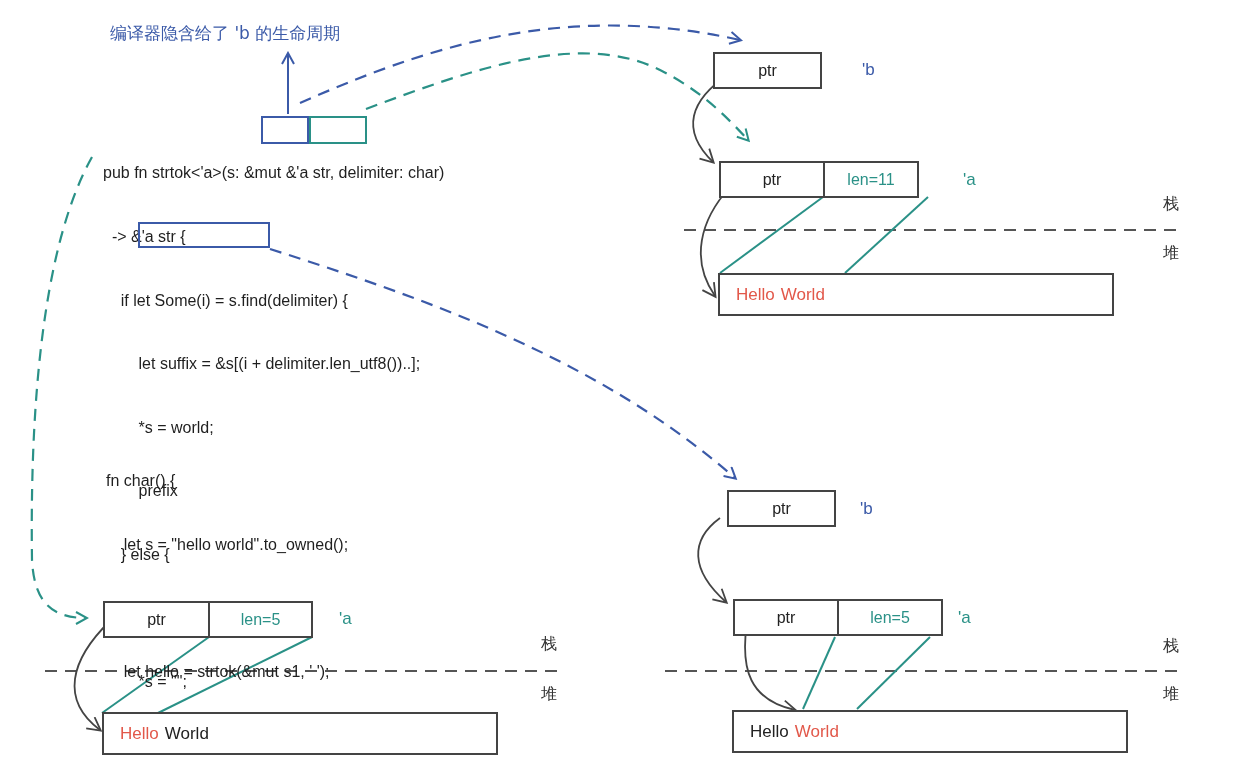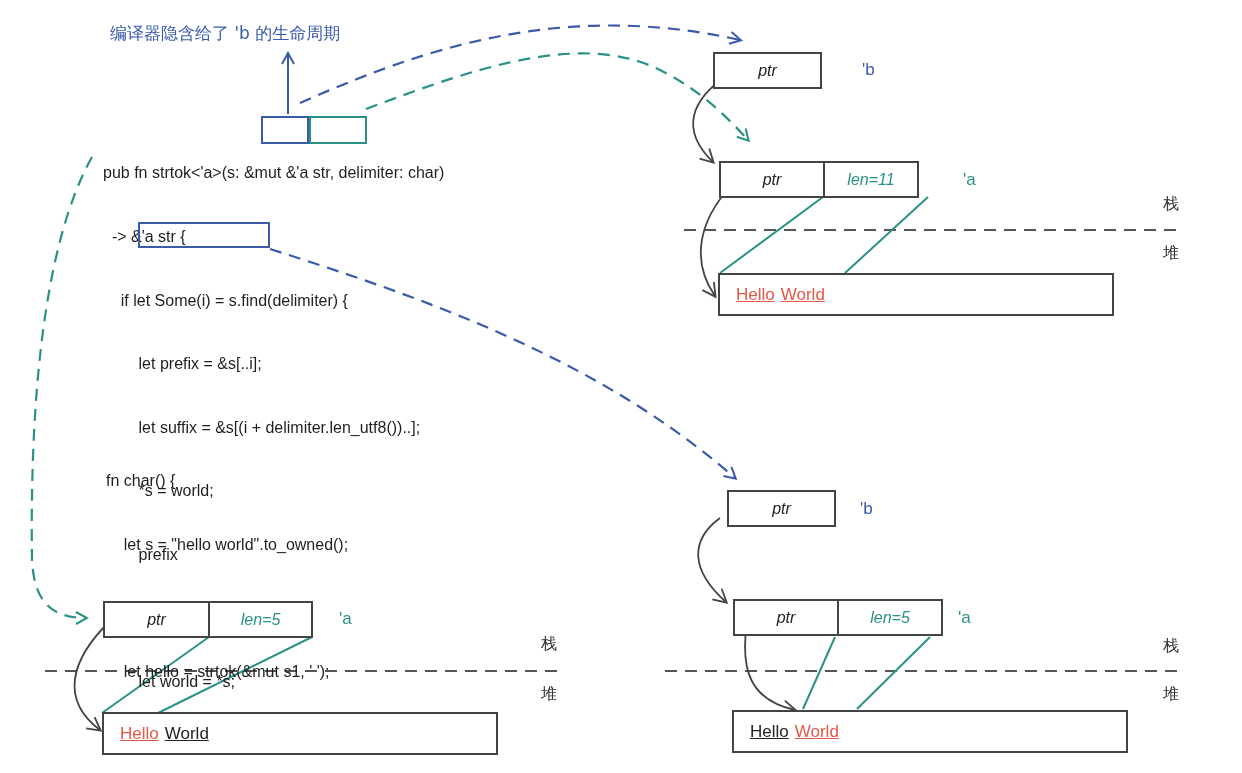--- a/index.html
+++ b/index.html
@@ -5,29 +5,29 @@
     html, body { margin: 0; padding: 0; background: #ffffff; }
     body { width: 1242px; height: 773px; position: relative; overflow: hidden;
            font-family: "Liberation Sans", "DejaVu Sans", sans-serif; color: #222; }
     #stage { position: absolute; left: 0; top: 0; width: 1242px; height: 773px; }
     .code { position: absolute; font-size: 16px; line-height: 21.2px; color: #1f1f1f; white-space: pre;
             font-family: "Liberation Sans", "DejaVu Sans", sans-serif; }
     .code .line { height: 21.2px; }
     .annot { position: absolute; font-size: 17px; color: #3b5aa8;
              font-family: "DejaVu Sans", "Liberation Sans", sans-serif; }
     .box { position: absolute; border: 2px solid #444; box-sizing: border-box; background: #fff;
-           display: flex; align-items: center; justify-content: center; font-size: 16px; color: #222; font-style: italic; }
+           display: flex; align-items: center; justify-content: center; font-size: 16px; color: #222; }
     .len { color: #2a9187; }
     .lt { position: absolute; font-size: 17px; }
     .lt-b { color: #3b5aa8; }
     .lt-a { color: #2a9187; }
     .zone { position: absolute; font-size: 16px; color: #333; font-family: "DejaVu Sans", sans-serif; }
     .heap { position: absolute; border: 2px solid #444; box-sizing: border-box; background: #fff;
             font-size: 17px; padding-left: 16px; display: flex; align-items: center; }
-    .heap span { margin-right: 6px; text-decoration: underline; }
+    .heap span { margin-right: 6px; }
     .red { color: #e2584a; }
     .dark { color: #222; }
     .hl { position: absolute; box-sizing: border-box; border: 2px solid; }
     svg { position: absolute; left: 0; top: 0; }
   </style>
 </head>
 <body>
 
 <div id="stage">
 
@@ -75,21 +75,20 @@
     <line x1="835" y1="637" x2="803" y2="709" stroke="#2a9187" stroke-width="2"></line>
     <line x1="930" y1="637" x2="857" y2="709" stroke="#2a9187" stroke-width="2"></line>
   </svg>
 
   <div class="annot" style="left:110px; top:22px;">编译器隐含给了 'b 的生命周期</div>
 
   <div class="code" style="left:103px; top:120px;">
     <div class="line">pub fn strtok&lt;'a&gt;(s: &amp;mut &amp;'a str, delimiter: char)</div>
     <div class="line">  -&gt; &amp;'a str {</div>
     <div class="line">    if let Some(i) = s.find(delimiter) {</div>
-    <div class="line">        let prefix = &amp;s[..i];</div>
     <div class="line">        let suffix = &amp;s[(i + delimiter.len_utf8())..];</div>
     <div class="line">        *s = world;</div>
     <div class="line">        prefix</div>
     <div class="line">    } else {</div>
     <div class="line">        let world = *s;</div>
     <div class="line">        *s = "";</div>
     
     
     
   </div>

